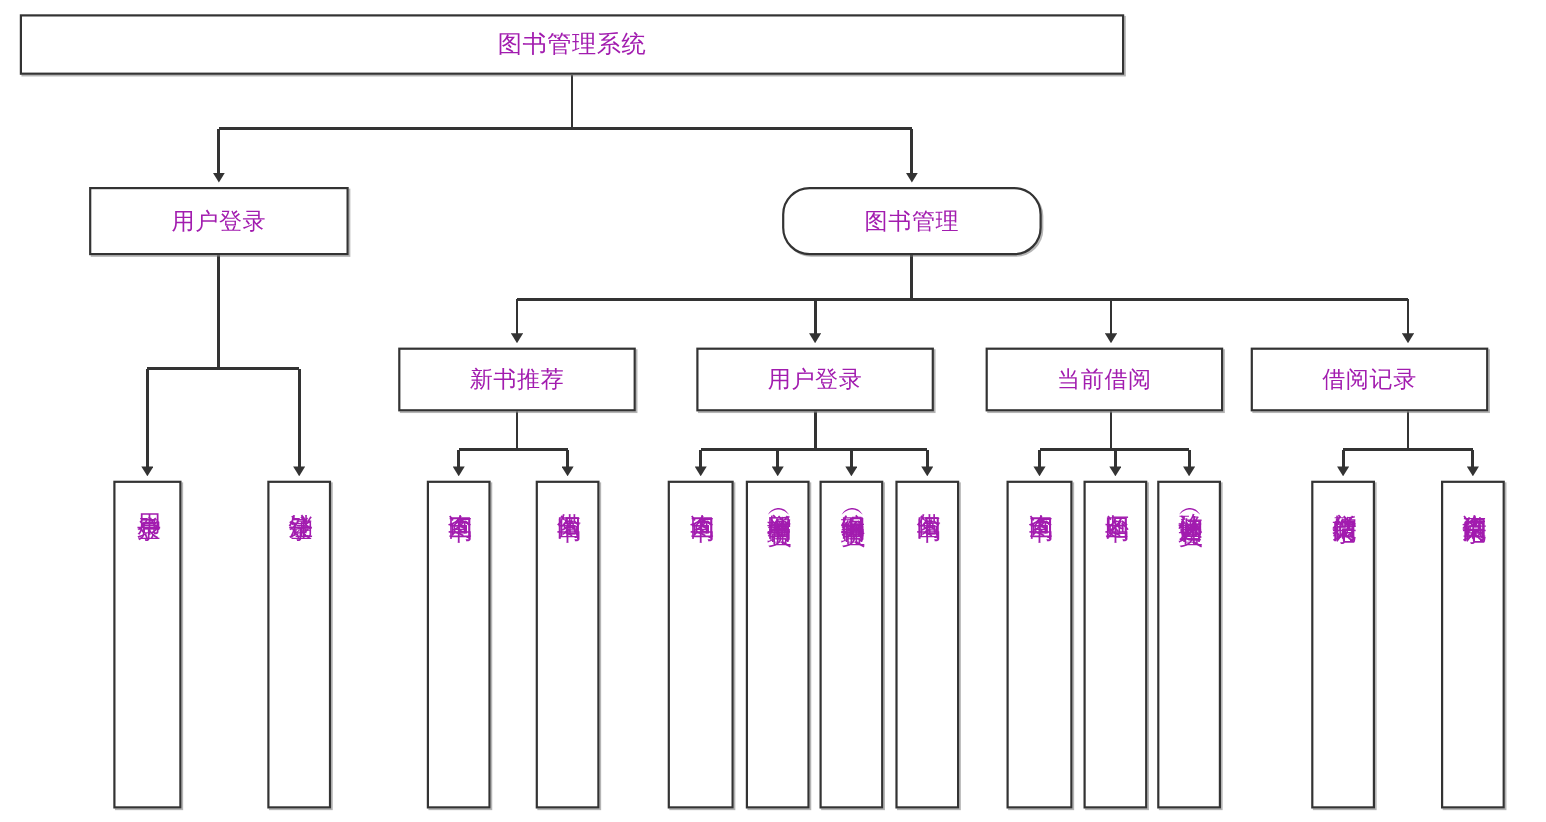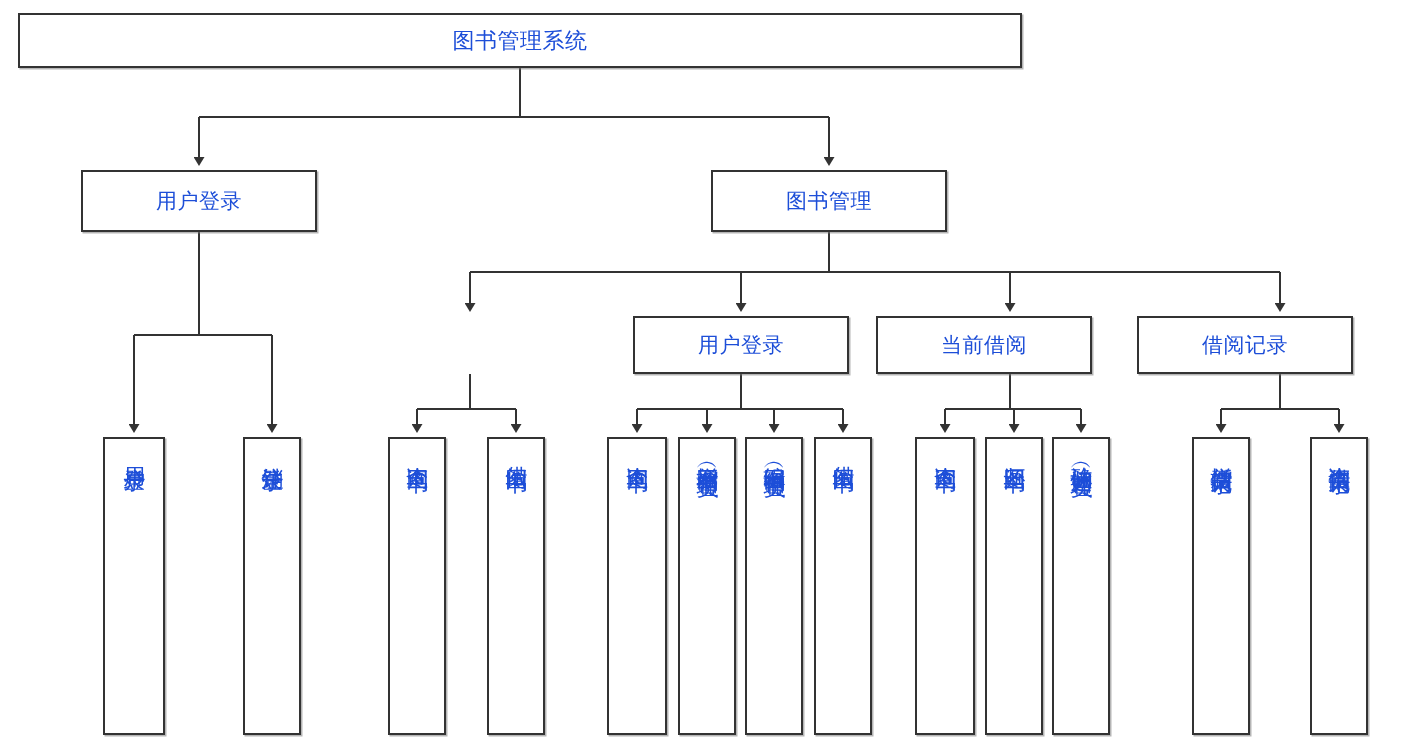--- a/index.html
+++ b/index.html
@@ -27,21 +27,21 @@
     pointer-events: none;
   }
   .node {
     position: absolute;
     box-sizing: border-box;
     border: 2px solid #333333;
     background: #ffffff;
     display: flex;
     align-items: center;
     justify-content: center;
-    color: #1d4ed8;
+    color: #a21caf;
     box-shadow: 1.5px 1.5px 0 0 rgba(120,120,120,0.55);
   }
   .node .label {
     display: block;
     text-align: center;
     letter-spacing: 0.5px;
     line-height: 1.18;
   }
   
   .node.horiz .label {
@@ -130,28 +130,31 @@
     </g>
   </svg>
 
   <div class="node horiz root" style="left: 18px; top: 13px; width: 1004px; height: 55px;">
     <span class="label">图书管理系统</span>
   </div>
 
   <div class="node horiz" style="left: 81px; top: 170px; width: 236px; height: 62px;">
     <span class="label">用户登录</span>
   </div>
-  <div class="node horiz" style="left: 711px; top: 170px; width: 236px; height: 62px;">
+  <div class="node horiz" style="left: 711px; top: 170px; width: 236px; height: 62px; border-radius: 25px;">
     <span class="label">图书管理</span>
   </div>
 
+  <div class="node horiz" style="left: 362px; top: 316px; width: 216px; height: 58px;">
+    <span class="label">新书推荐</span>
+  </div>
   <div class="node horiz" style="left: 633px; top: 316px; width: 216px; height: 58px;">
     <span class="label">用户登录</span>
   </div>
-  <div class="node horiz" style="left: 876px; top: 316px; width: 216px; height: 58px;">
+  <div class="node horiz" style="left: 896px; top: 316px; width: 216px; height: 58px;">
     <span class="label">当前借阅</span>
   </div>
   <div class="node horiz" style="left: 1137px; top: 316px; width: 216px; height: 58px;">
     <span class="label">借阅记录</span>
   </div>
 
   <div class="node vert" style="left: 103px; top: 437px; width: 62px; height: 298px;">
     <span class="label">用户登录</span>
   </div>
   <div class="node vert" style="left: 243px; top: 437px; width: 58px; height: 298px;">

